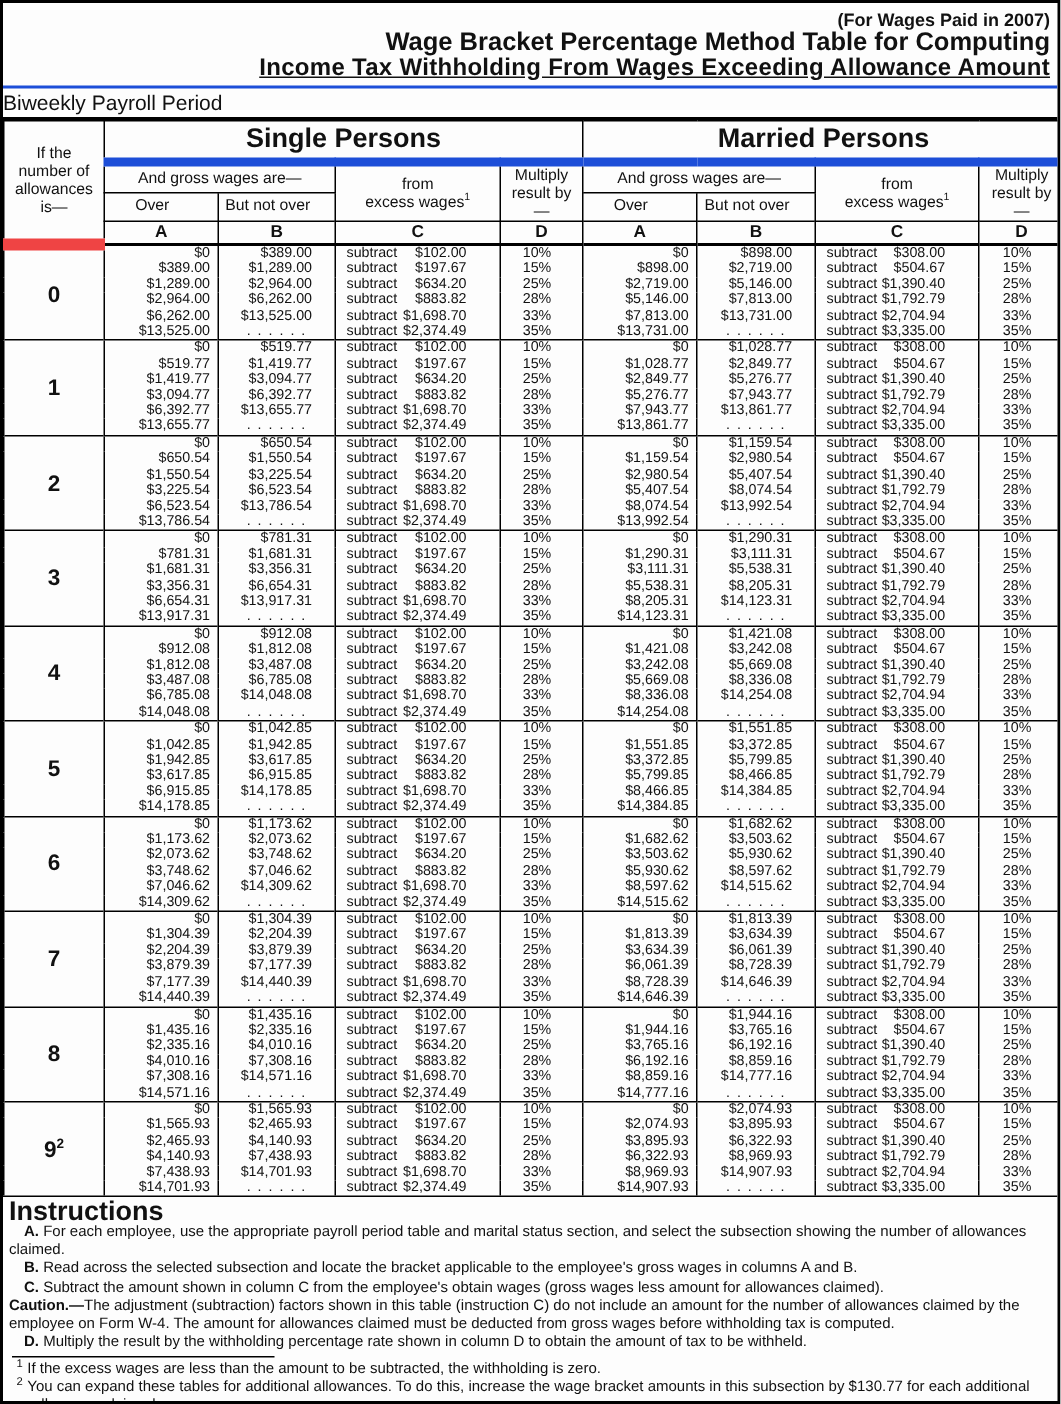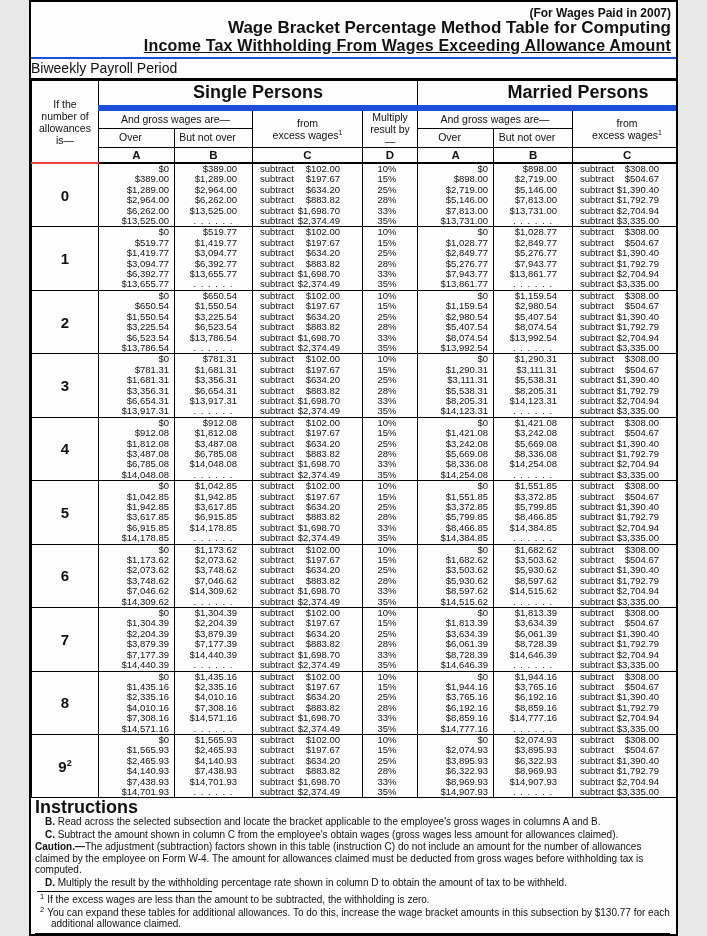--- a/index.html
+++ b/index.html
@@ -1,17 +1,17 @@
 <!DOCTYPE html>
 <html><head>
 <meta charset="utf-8">
 <style>
   html,body{margin:0;padding:0;background:#e8e8e8;}
   .page{
-    width:649px;height:936px;box-sizing:border-box;margin:0 auto;
+    width:707px;height:936px;box-sizing:border-box;margin:0 auto;
     background:#fdfdfd;border:2px solid #000;color:#111;
     font-family:"Liberation Sans","DejaVu Sans",sans-serif;
     overflow:hidden;position:relative;
   }
   
   .titles{text-align:right;padding:4px 5px 2px 0;}
   .note{font-size:12px;font-weight:bold;line-height:14px;}
   .t1{font-size:17px;font-weight:bold;line-height:16px;}
   .t2{font-size:16px;font-weight:bold;line-height:19px;letter-spacing:.2px;text-decoration:underline;}
   .period-band{
@@ -24,21 +24,21 @@
   col.c-over{width:76px}
   col.c-bno{width:78px}
   col.c-sub{width:110px}
   col.c-rate{width:55px}
   col.c-over2{width:76px}
   col.c-bno2{width:79px}
   col.c-sub2{width:109px}
   col.c-rate2{width:57px}
   th,td{border:1px solid #000;padding:0;font-weight:normal;}
   th.section{font-size:18px;font-weight:bold;padding:1px 0 2px 0;border-bottom:6px solid #1d4ed8;}
-  th.allowhead{font-size:10.5px;line-height:12px;vertical-align:middle;padding:2px 3px;border-bottom:2px solid #ef4444;}
+  th.allowhead{font-size:10.5px;line-height:12px;vertical-align:middle;padding:2px 3px;border-bottom:8px solid #ef4444;}
   th.gross{font-size:10.5px;padding:1px 0;border-bottom:1px solid #000;}
   th.overh,th.bnoh{font-size:10.5px;line-height:11px;vertical-align:middle;padding:2px 12px 3px 0;}
   th.excess{font-size:10.5px;line-height:12px;vertical-align:middle;}
   th.mult{font-size:10.5px;line-height:12px;vertical-align:middle;padding:0 4px;}
   tr.letters th{font-size:11.5px;font-weight:bold;padding:1px 0;border-top:1px solid #000;border-bottom:2px solid #000;}
   sup{font-size:7px;vertical-align:super;line-height:0;}
   
   tbody td{border-top:none;border-bottom:none;font-size:9.5px;line-height:10.4px;height:10.4px;vertical-align:bottom;}
   tbody tr.group-start td{border-top:1.5px solid #000;}
   tbody td.allow{font-size:15px;font-weight:bold;text-align:center;vertical-align:middle;line-height:15px;}
@@ -1092,20 +1092,21 @@
             <span class="subword">subtract</span>
             <span class="amt">$3,335.00</span>
           </td>
           <td class="rate">35%</td>
         </tr>
       </tbody>
   </table>
 
   <div class="instructions">
     <h2>Instructions</h2>
+    <p class="ind"><b>A.</b><span> For each employee, use the appropriate payroll period table and marital status section, and select the subsection showing the number of allowances claimed.</span></p>
     <p class="ind"><b>B.</b><span> Read across the selected subsection and locate the bracket applicable to the employee's gross wages in columns A and B.</span></p>
     <p class="ind"><b>C.</b><span> Subtract the amount shown in column C from the employee's obtain wages (gross wages less amount for allowances claimed).</span></p>
     <p><b>Caution.—</b><span>The adjustment (subtraction) factors shown in this table (instruction C) do not include an amount for the number of allowances claimed by the employee on Form W-4. The amount for allowances claimed must be deducted from gross wages before withholding tax is computed.</span></p>
     <p class="ind"><b>D.</b><span> Multiply the result by the withholding percentage rate shown in column D to obtain the amount of tax to be withheld.</span></p>
     <div class="fnrule"></div>
     <p class="fn"><sup>1</sup><span>If the excess wages are less than the amount to be subtracted, the withholding is zero.</span></p>
     <p class="fn"><sup>2</sup><span>You can expand these tables for additional allowances. To do this, increase the wage bracket amounts in this subsection by $130.77 for each additional allowance claimed.</span></p>
     <div class="bottomrule"></div>
   </div>
 

